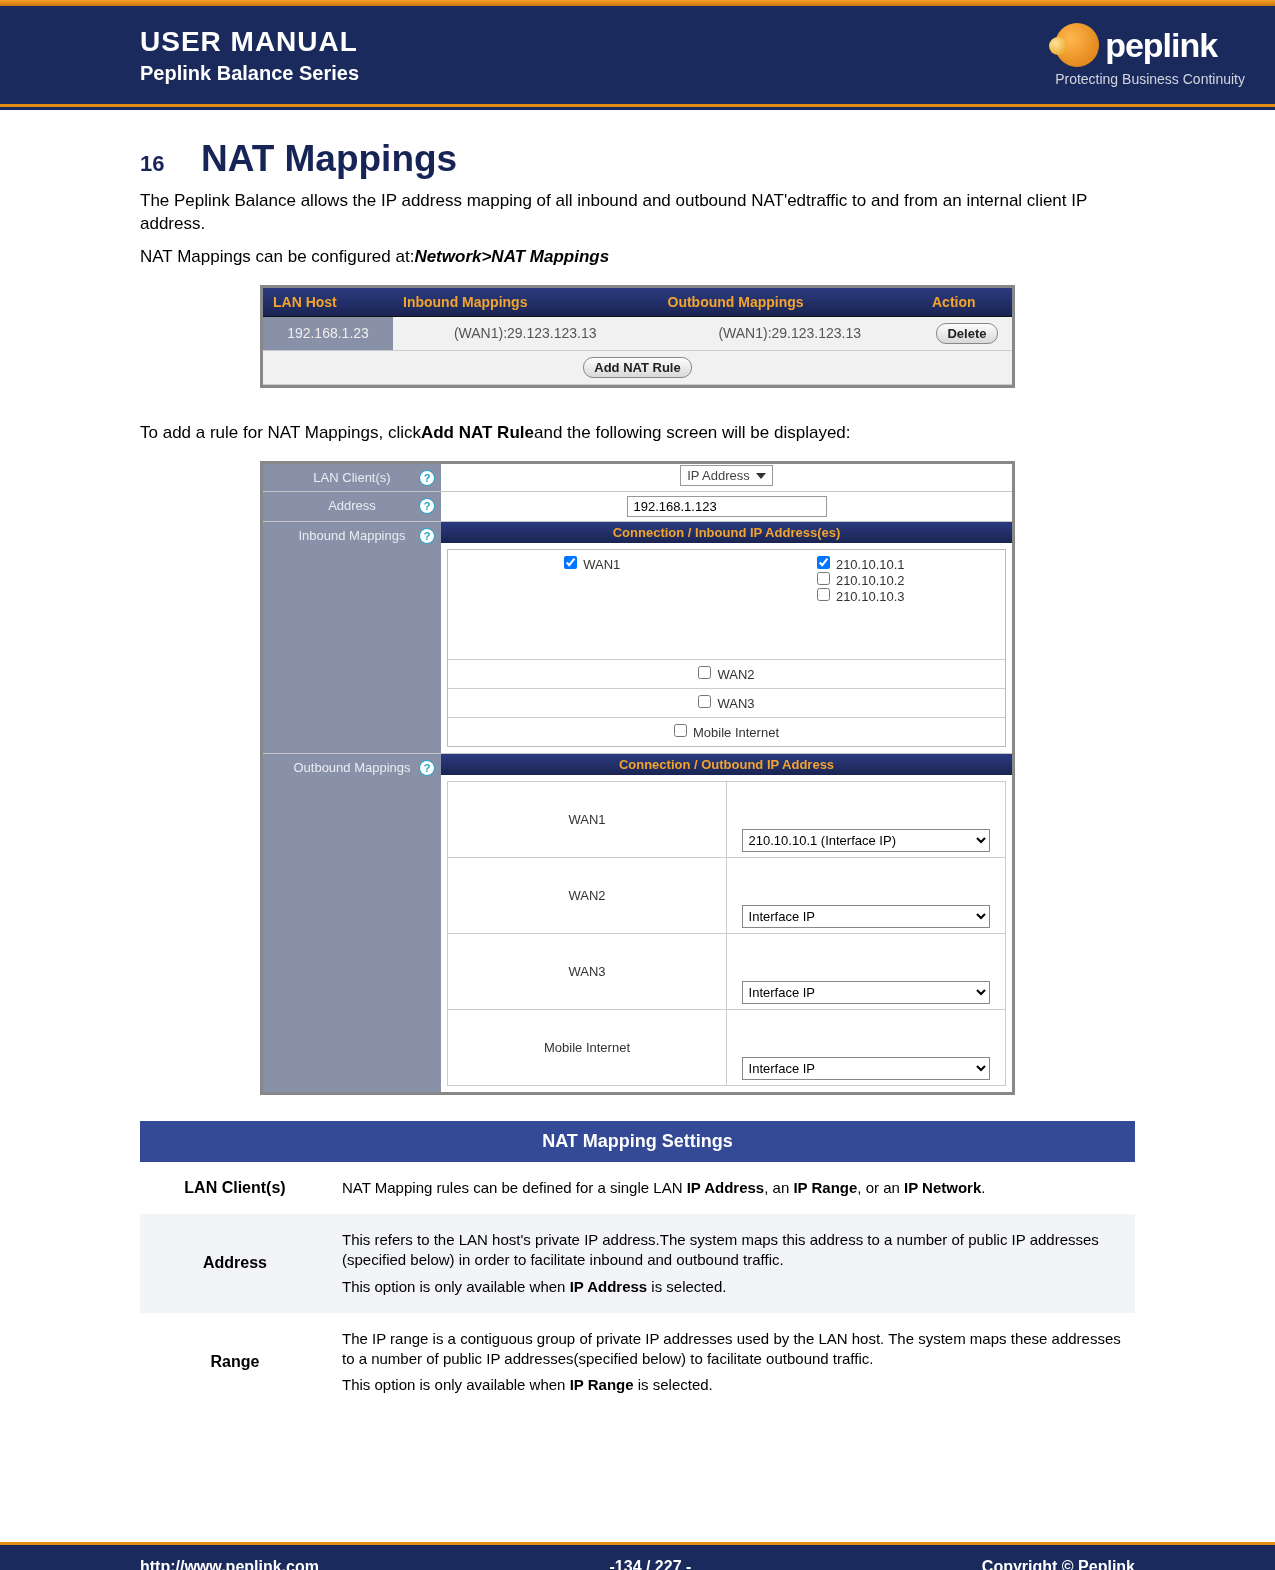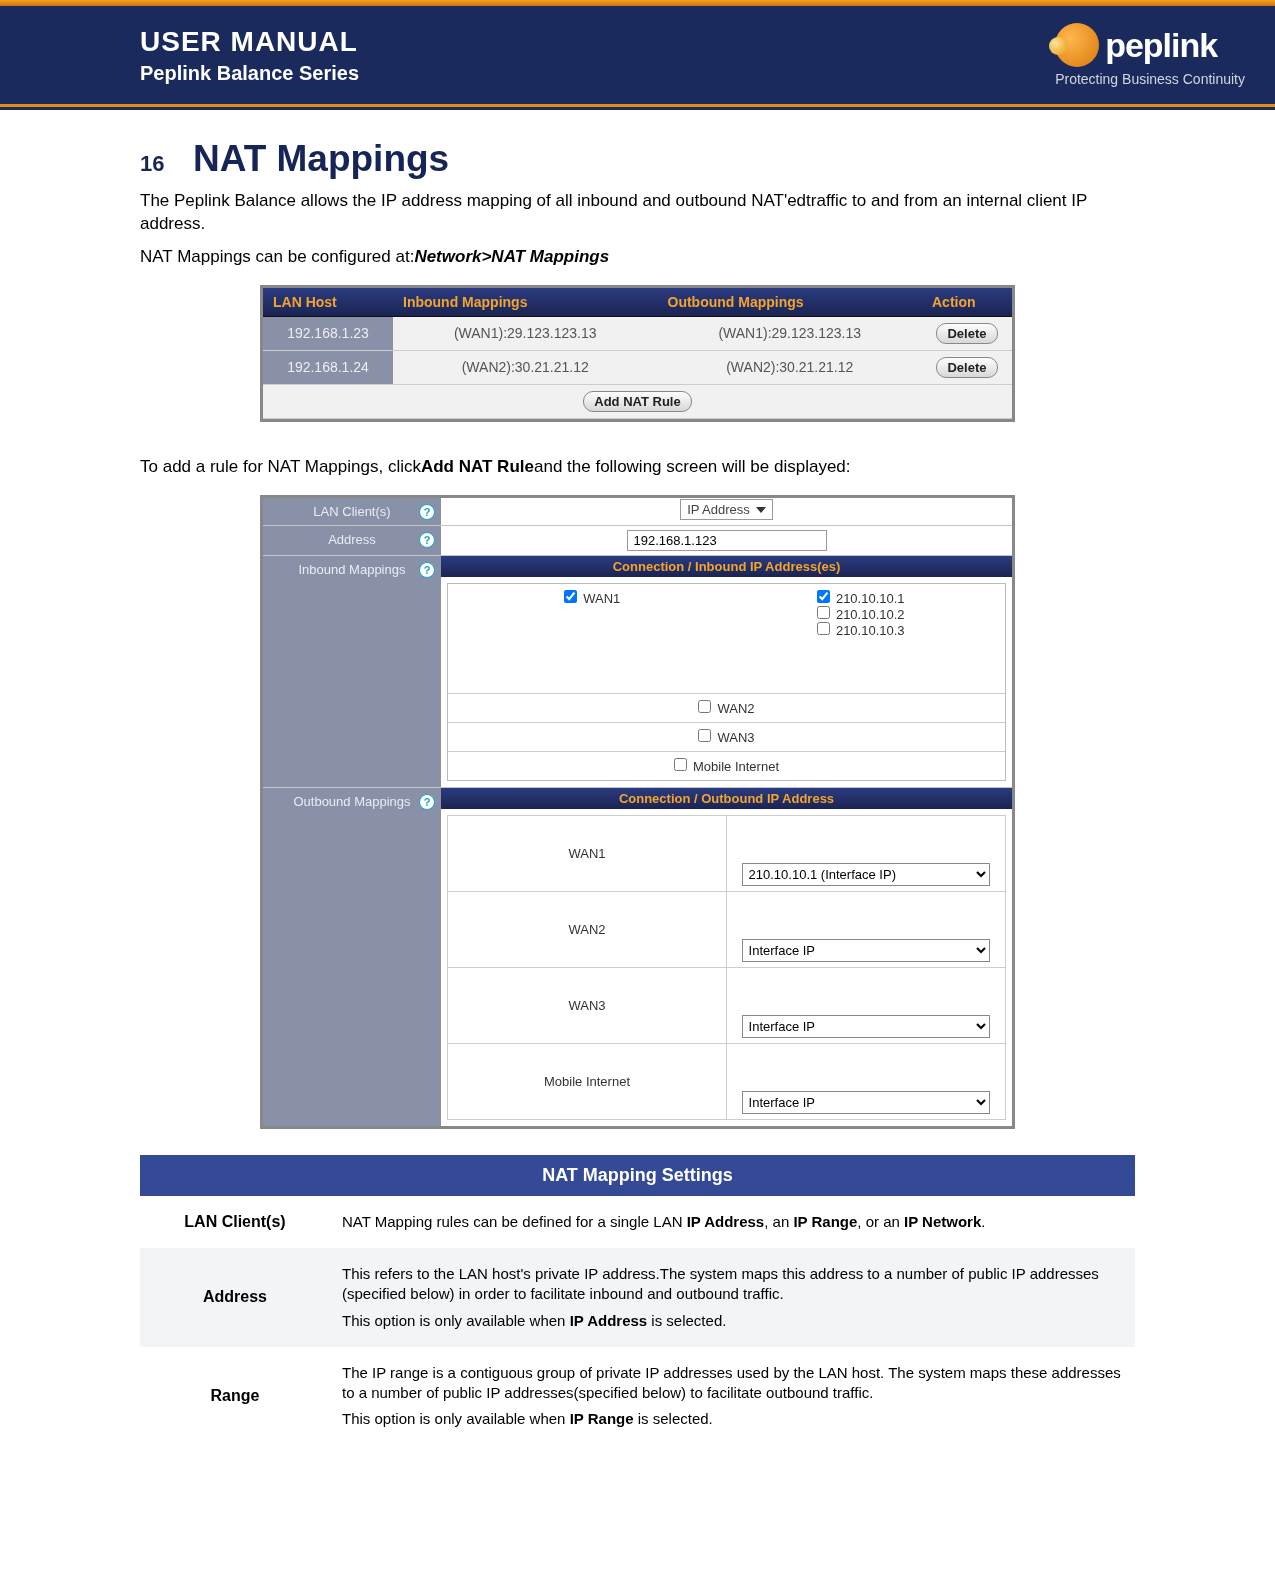--- a/index.html
+++ b/index.html
@@ -13,21 +13,21 @@
   .header-right { margin-left: auto; display:flex; align-items:center; }
   .peplink-logo { font-size: 34px; font-weight: bold; letter-spacing: -1px; display:flex; align-items:center; }
   .peplink-logo .dot { width: 44px; height: 44px; border-radius: 50%; background: radial-gradient(circle at 35% 35%, #ffb74d, #d9770a); margin-right: 6px; position:relative; }
   .peplink-logo .dot::after{content:'';position:absolute;left:-6px;top:14px;width:18px;height:18px;border-radius:50%;background:radial-gradient(circle at 35% 35%,#ffe39a,#e7980f);}
   .tagline { font-size: 14px; color: #d1d5e0; margin-top: 4px; }
   .header-divider-top { height: 3px; background: #e28e12; }
   .header-divider-bot { height: 3px; background: #1a2a5c; margin-bottom: 4px; }
 
   
   .page { padding: 24px 140px 20px 140px; }
-  .sec-num { font-size: 22px; font-weight: bold; display:inline-block; margin-right: 24px; color:#172456;}
+  .sec-num { font-size: 22px; font-weight: bold; display:inline-block; margin-right: 32px; color:#172456;}
   .sec-title { font-size: 37px; font-weight: bold; color: #172456; display:inline-block;}
   p.body { font-size: 17px; margin: 10px 0; line-height: 1.35; }
   .bi { font-weight: bold; font-style: italic; }
   .bold { font-weight: bold; }
 
   
   .shotbox { border: 3px solid #888; background:#701a75; margin: 6px auto 20px auto; padding:0; display:inline-block;}
   .shot1 { width: 755px; }
   .tbl { width:100%; border-collapse:collapse; font-size:14px; }
   .tbl th { background: linear-gradient(#2b3b80,#1a2452); color:#f2a42e; text-align:left; padding:6px 10px; font-weight:bold; border-bottom:1px solid #111;}
@@ -116,26 +116,20 @@
             <tr>
         <th style="width:130px">LAN Host</th>
         <th>Inbound Mappings</th>
         <th>Outbound Mappings</th>
         <th style="width:90px">Action</th>
       </tr>
       <tr>
         <td class="lan">192.168.1.23</td>
         <td>(WAN1):29.123.123.13</td>
         <td>(WAN1):29.123.123.13</td>
-        <td><span class="btn">Delete</span></td>
-      </tr>
-      <tr>
-        <td class="lan">192.168.1.24</td>
-        <td>(WAN2):30.21.21.12</td>
-        <td>(WAN2):30.21.21.12</td>
         <td><span class="btn">Delete</span></td>
       </tr>
       <tr>
               <td colspan="4" class="addrow">
         <span class="btn">Add NAT Rule</span>
       </td>
             </tr>
     </tbody>
         </table>
   </div>

